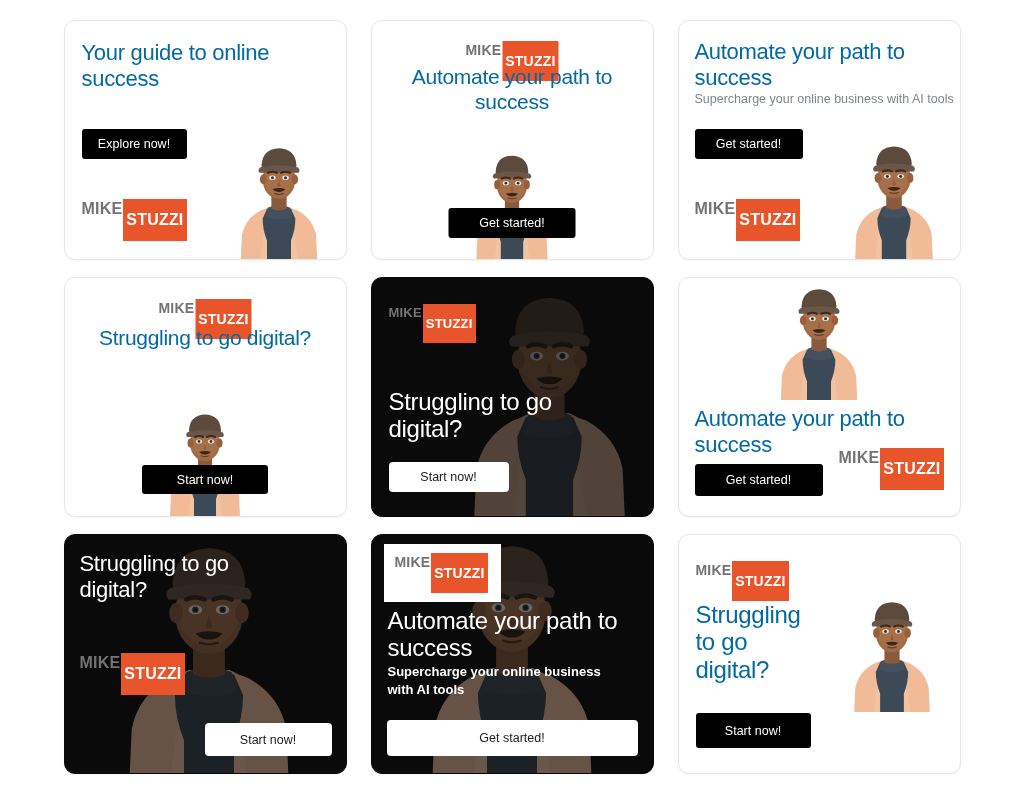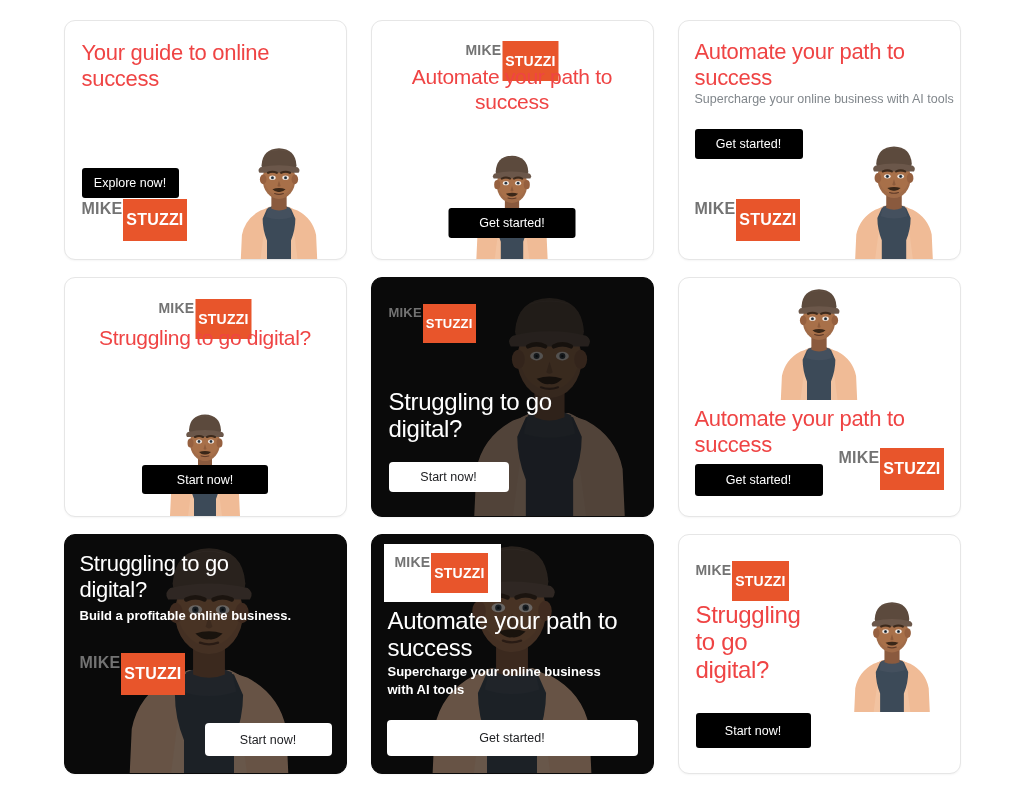--- a/index.html
+++ b/index.html
@@ -63,21 +63,21 @@
   .logo.sm { font-size: 13px; }
 
   .logo-plate {
     background: #ffffff;
     padding: 9px 13px 9px 11px;
     display: inline-block;
   }
 
   
   .headline {
-    color: #ef4444;
+    color: #0369a1;
     font-weight: 400;
     letter-spacing: -0.3px;
   }
   .headline.on-dark { color: #ffffff; }
   .h-lg { font-size: 22px; line-height: 1.16; }
   .h-md { font-size: 21px; line-height: 1.2; }
   .h-xl { font-size: 24px; line-height: 1.14; }
 
   .sub {
     color: #80868b;
@@ -106,21 +106,21 @@
   .portrait { position: absolute; pointer-events: none; }
   .portrait svg { display: block; width: 100%; height: 100%; }
   .portrait.dimmed { opacity: 0.62; filter: brightness(0.55) saturate(0.8); }
   .portrait.dimmed2 { opacity: 0.72; filter: brightness(0.6) saturate(0.85); }
 
   
 
   
   .c1 .t  { position: absolute; left: 17px; top: 19px; width: 215px; }
   .c1 .s  { position: absolute; left: 17px; top: 70px; width: 250px; }
-  .c1 .b  { position: absolute; left: 17px; top: 108px; width: 97px; height: 30px; margin-top: 39px; }
+  .c1 .b  { position: absolute; left: 17px; top: 108px; width: 105px; height: 30px; }
   .c1 .lg { position: absolute; left: 17px; bottom: 18px; }
   .c1 .portrait { right: 8px; bottom: 0; width: 118px; height: 120px; }
 
   
   .c2 .lg { position: absolute; top: 20px; left: 50%; transform: translateX(-50%); }
   .c2 .t  { position: absolute; top: 43px; left: 0; width: 100%; text-align: center; padding: 0 30px; }
   .c2 .portrait { left: 50%; transform: translateX(-50%); bottom: 0; width: 104px; height: 112px; }
   .c2 .b  { position: absolute; left: 50%; transform: translateX(-50%); bottom: 21px; width: 127px; height: 30px; }
 
   
@@ -301,21 +301,20 @@
       </div>
   </div>
 
   <div class="card dark c7">
     <div class="portrait dimmed2">
         <svg>
           <use href="#portrait-sym"></use>
         </svg>
       </div>
     <div class="headline h-lg on-dark t">Struggling to go digital?</div>
-    <div class="sub on-dark s">Build a profitable online business.</div>
     <div class="logo lg">
         <span class="mike">MIKE</span>
         <span class="stuzzi">STUZZI</span>
       </div>
     <button class="btn btn-light b">Start now!</button>
   </div>
 
   <div class="card dark c8">
     <div class="portrait dimmed2">
         <svg>

